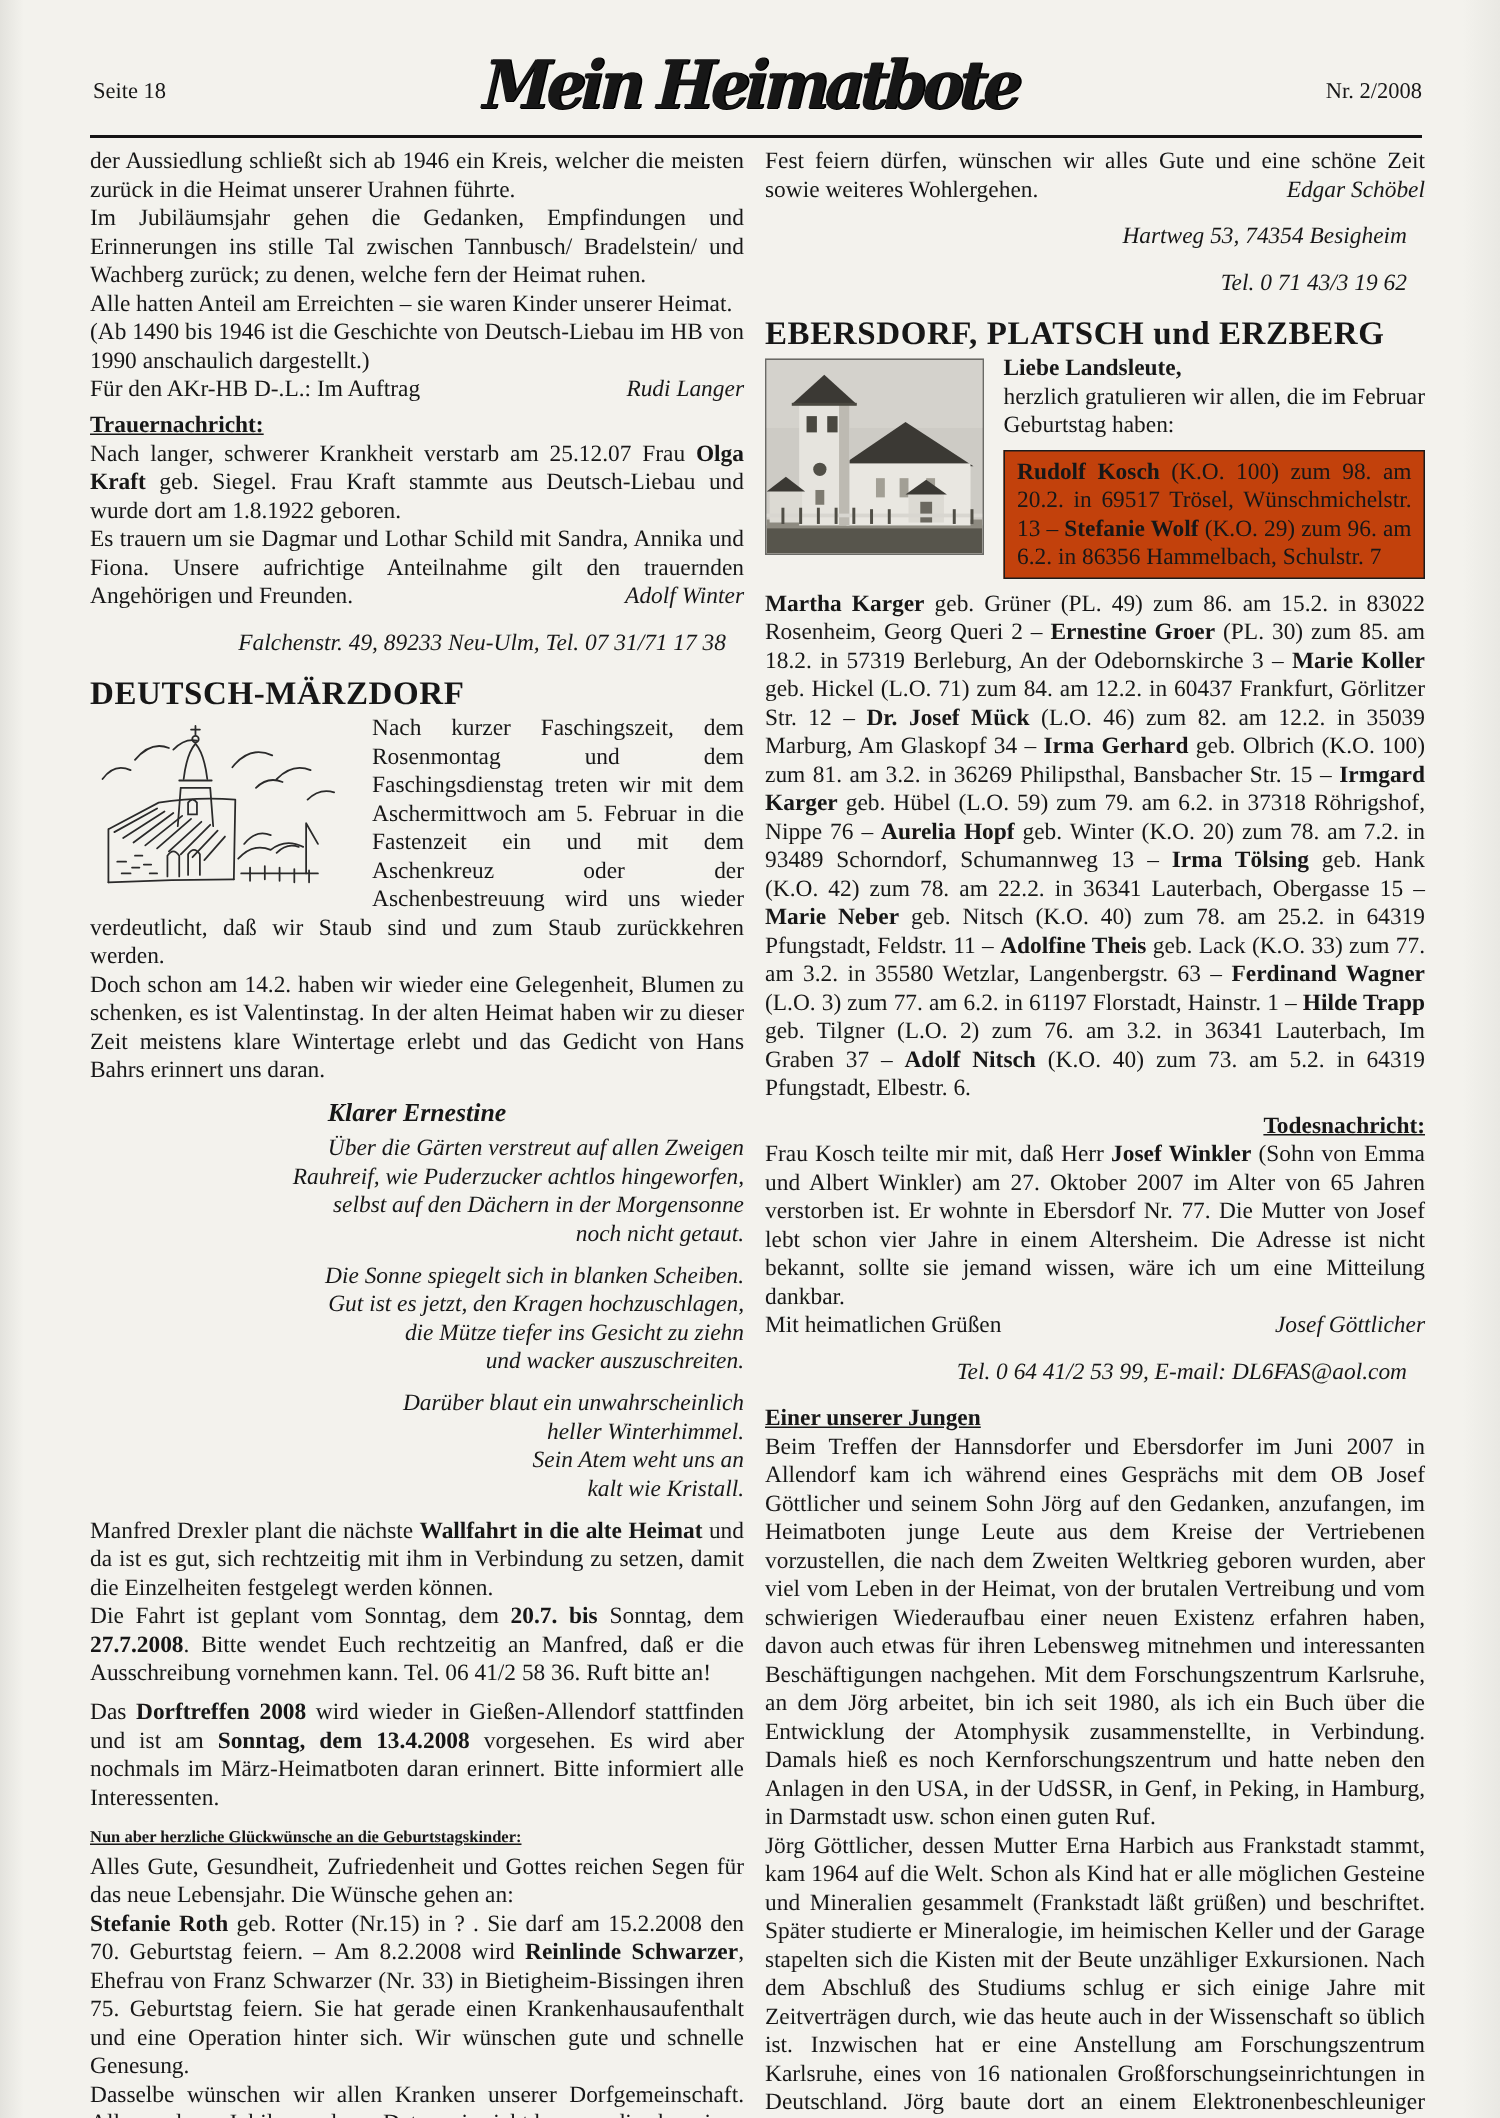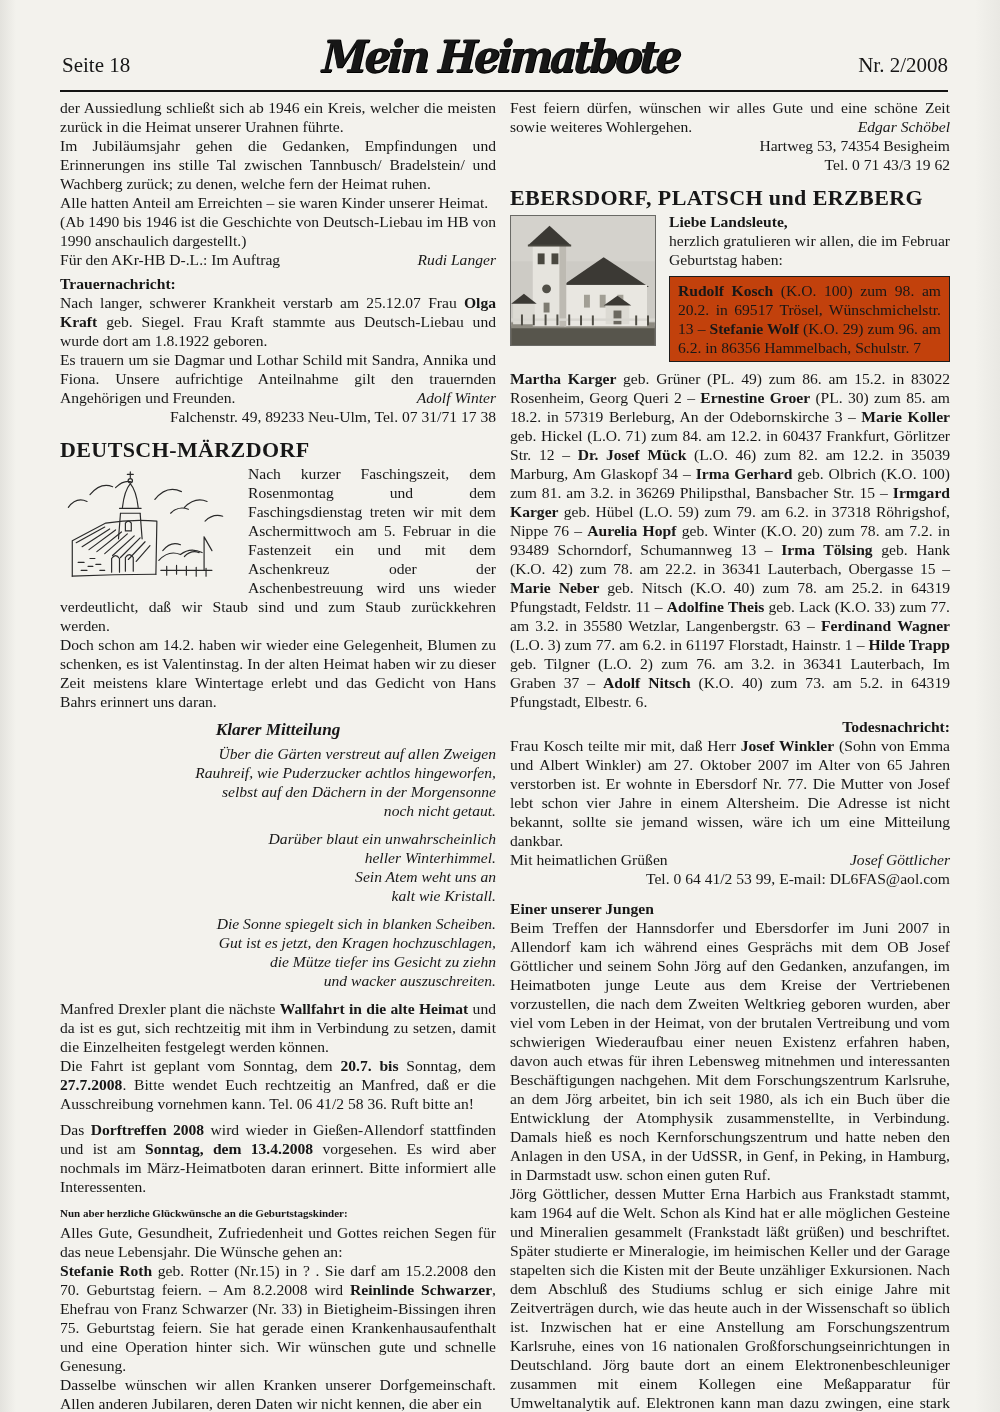--- a/index.html
+++ b/index.html
@@ -3,39 +3,39 @@
 <meta charset="utf-8">
 <style>
   html,body{margin:0;padding:0;}
   body{
     width:1000px;height:1412px;position:relative;overflow:hidden;
     background:linear-gradient(90deg,#e3e2dd 0px,#f3f2ed 16px,#f3f2ed 975px,#e9e8e3 1000px);
     font-family:"Liberation Serif","DejaVu Serif",serif;
     color:#171717;
     -webkit-hyphens:auto;hyphens:auto;
   }
-  .hdr-label{position:absolute;top:53px;font-size:21px;}
+  .hdr-label{position:absolute;top:53px;font-size:15px;}
   .hdr-left{left:62px;}
   .hdr-right{right:52px;}
   .masthead{position:absolute;left:0;right:0;top:33px;text-align:center;}
   .masthead-text{
     display:inline-block;font-family:"DejaVu Serif",serif;font-weight:bold;font-style:italic;
     font-size:41px;letter-spacing:-3px;transform:scaleY(1.08) skewX(-3deg);
     text-shadow:1.3px 0 #000, .6px .4px #000;
   }
   .rule{position:absolute;left:60px;right:52px;top:90px;border-top:2px solid #141414;}
   .col{position:absolute;top:98px;font-size:15.6px;line-height:19px;}
   .col-left{left:60px;width:436px;}
   .col-right{left:510px;width:440px;}
   p{margin:0;text-align:justify;}
   .b{font-weight:bold;}
   .rel{position:relative;}
   .sig-abs{position:absolute;right:0;bottom:0;font-style:italic;}
-  .addr{text-align:right;margin:0;}
-  .sec-h{font-weight:bold;margin:5px 0 0;text-align:left;}
+  .addr{text-align:right;font-style:italic;margin:12px;}
+  .sec-h{font-weight:bold;margin:5px 0 0;text-align:left;text-decoration:underline;}
   .sec-h-center{font-weight:bold;letter-spacing:.4px;font-size:22px;margin:14px 0 5px;}
   .poem-title{font-weight:bold;font-style:italic;text-align:center;font-size:17.2px;margin:9px 0 5px;}
   .stanza{font-style:italic;white-space:pre-line;text-align:right;margin:0 0 9px;}
   .sketch{float:left;width:178px;height:120px;margin:4px 10px 2px 0;}
   .photo{float:left;width:146px;height:131px;margin:3px 13px 2px 0;border:1px solid #6a6a66;box-sizing:border-box;background:#cdcbc5;}
   .box{border:1.6px solid #1c1c1c;padding:4px 8px;margin-top:7px;overflow:hidden;background:#c2410c;}
   .clear{clear:both;}
   .mt7{margin-top:7px;}
   .mt6{margin-top:6px;text-align:right;}
   .mt11{margin-top:11px;}
@@ -88,33 +88,33 @@
       <path d="M18,96 h6 M28,100 h5 M21,104 h6 M36,98 h5 M30,92 h5 M40,104 h5"></path>
       <path d="M100,94 q10,-11 22,-6 q10,-8 22,-2 M146,70 v34 M146,70 l8,14"></path>
       <path d="M102,104 h52 M108,100 v9 M118,99 v9 M128,100 v9 M138,101 v9 M148,102 v8"></path>
       <path d="M104,84 q8,-10 18,-6 M126,90 q7,-7 15,-4"></path>
     </g>
   </svg>
 
   <p><span>Nach kurzer Faschingszeit, dem Rosenmontag und dem Faschingsdienstag treten wir mit dem Aschermittwoch am 5. Februar in die Fastenzeit ein und mit dem Aschenkreuz oder der Aschenbestreuung wird uns wieder verdeutlicht, daß wir Staub sind und zum Staub zurückkehren werden.</span></p>
   <p class="clear"><span>Doch schon am 14.2. haben wir wieder eine Gelegenheit, Blumen zu schenken, es ist Valentinstag. In der alten Heimat haben wir zu dieser Zeit meistens klare Wintertage erlebt und das Gedicht von Hans Bahrs erinnert uns daran.</span></p>
 
-  <p class="poem-title">Klarer Mitteilung</p>
+  <p class="poem-title">Klarer Ernestine</p>
   <p class="stanza">Über die Gärten verstreut auf allen Zweigen
 Rauhreif, wie Puderzucker achtlos hingeworfen,
 selbst auf den Dächern in der Morgensonne
 noch nicht getaut.</p>
+  <p class="stanza">Die Sonne spiegelt sich in blanken Scheiben.
+Gut ist es jetzt, den Kragen hochzuschlagen,
+die Mütze tiefer ins Gesicht zu ziehn
+und wacker auszuschreiten.</p>
   <p class="stanza">Darüber blaut ein unwahrscheinlich
 heller Winterhimmel.
 Sein Atem weht uns an
 kalt wie Kristall.</p>
-  <p class="stanza">Die Sonne spiegelt sich in blanken Scheiben.
-Gut ist es jetzt, den Kragen hochzuschlagen,
-die Mütze tiefer ins Gesicht zu ziehn
-und wacker auszuschreiten.</p>
 
   <p><span>Manfred Drexler plant die nächste </span><span class="b">Wallfahrt in die alte Heimat</span><span> und da ist es gut, sich rechtzeitig mit ihm in Verbindung zu setzen, damit die Einzelheiten festgelegt werden können.</span></p>
   <p><span>Die Fahrt ist geplant vom Sonntag, dem </span><span class="b">20.7. bis</span><span> Sonntag, dem </span><span class="b">27.7.2008</span><span>. Bitte wendet Euch rechtzeitig an Manfred, daß er die Ausschreibung vornehmen kann. Tel. 06 41/2 58 36. Ruft bitte an!</span></p>
   <p class="mt7"><span>Das </span><span class="b">Dorftreffen 2008</span><span> wird wieder in Gießen-Allendorf stattfinden und ist am </span><span class="b">Sonntag, dem 13.4.2008</span><span> vorgesehen. Es wird aber nochmals im März-Heimatboten daran erinnert. Bitte informiert alle Interessenten.</span></p>
 
   <p class="sec-h glueck">Nun aber herzliche Glückwünsche an die Geburtstagskinder:</p>
   <p><span>Alles Gute, Gesundheit, Zufriedenheit und Gottes reichen Segen für das neue Lebensjahr. Die Wünsche gehen an:</span></p>
   <p><span class="b">Stefanie Roth</span><span> geb. Rotter (Nr.15) in ? . Sie darf am 15.2.2008 den 70. Geburtstag feiern. – Am 8.2.2008 wird </span><span class="b">Reinlinde Schwarzer</span><span>, Ehefrau von Franz Schwarzer (Nr. 33) in Bietigheim-Bissingen ihren 75. Geburtstag feiern. Sie hat gerade einen Krankenhausaufenthalt und eine Operation hinter sich. Wir wünschen gute und schnelle Genesung.</span></p>
   <p><span>Dasselbe wünschen wir allen Kranken unserer Dorfgemeinschaft. Allen anderen Jubilaren, deren Daten wir nicht kennen, die aber ein</span></p>
 </div>

